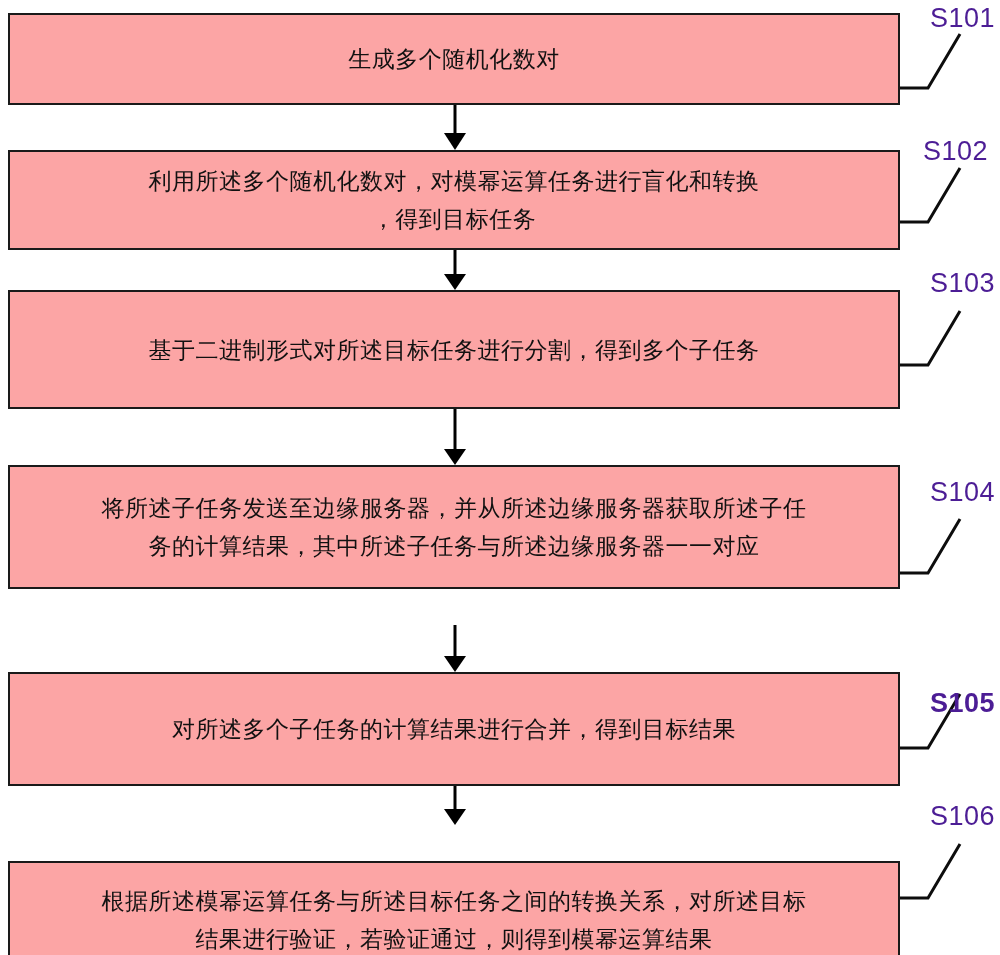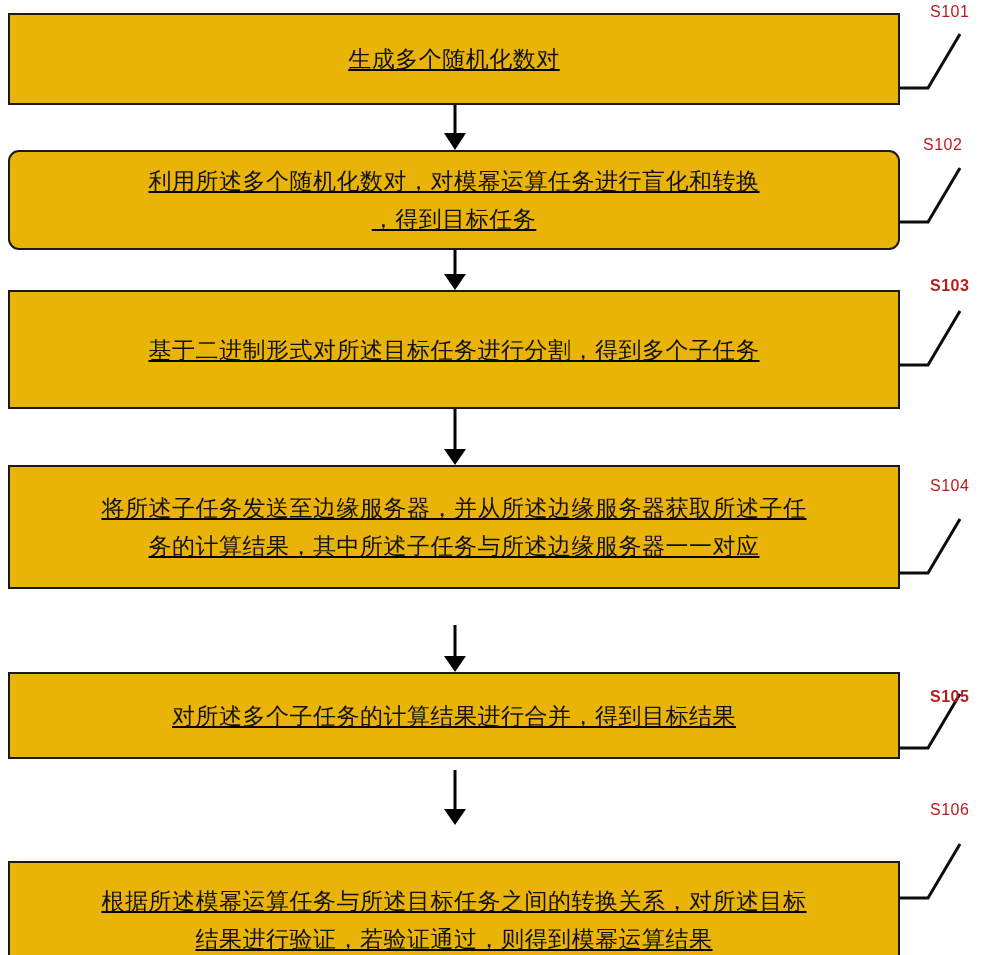--- a/index.html
+++ b/index.html
@@ -16,63 +16,62 @@
     height: 955px;
     background: #ffffff;
     overflow: hidden;
   }
   .step-box {
     position: absolute;
     left: 8px;
     width: 892px;
     box-sizing: border-box;
     border: 2px solid #1a1a1a;
-    background: #eab308;
+    background: #fca5a5;
     display: flex;
     align-items: center;
     justify-content: center;
-    text-decoration: underline;
   }
   .step-text {
     font-family: "DejaVu Serif", "Liberation Serif", serif;
     font-size: 23px;
     line-height: 38px;
     color: #111111;
     text-align: center;
     width: 96%;
     white-space: pre-line;
     letter-spacing: 0.5px;
   }
   .step-label {
     position: absolute;
     font-family: "Liberation Sans", "DejaVu Sans", sans-serif;
-    font-size: 16px;
-    color: #b91c1c;
+    font-size: 27px;
+    color: #4c1d95;
     letter-spacing: 0.5px;
     white-space: nowrap;
   }
   .leader {
     position: absolute;
     pointer-events: none;
   }
   .connector {
     position: absolute;
     pointer-events: none;
   }
   
   .box-1 { top: 13px;  height: 92px;  }
-  .box-2 { top: 150px; height: 100px; border-radius: 11px; }
+  .box-2 { top: 150px; height: 100px; }
   .box-3 { top: 290px; height: 119px; }
   .box-4 { top: 465px; height: 124px; }
-  .box-5 { top: 672px; height: 87px;  }
+  .box-5 { top: 672px; height: 114px;  }
   .box-6 { top: 861px; height: 118px; }
 
   .lbl-1 { top: 3px;   left: 930px; }
   .lbl-2 { top: 136px; left: 923px; }
-  .lbl-3 { top: 277px; left: 930px; font-weight: bold; }
+  .lbl-3 { top: 268px; left: 930px; }
   .lbl-4 { top: 477px; left: 930px; }
   .lbl-5 { top: 688px; left: 930px; font-weight: bold; }
   .lbl-6 { top: 801px; left: 930px; }
 </style>
 </head>
 <body>
 
 <div id="flowchart">
 
   <svg class="connector" width="1000" height="955" style="left:0; top:0;">

